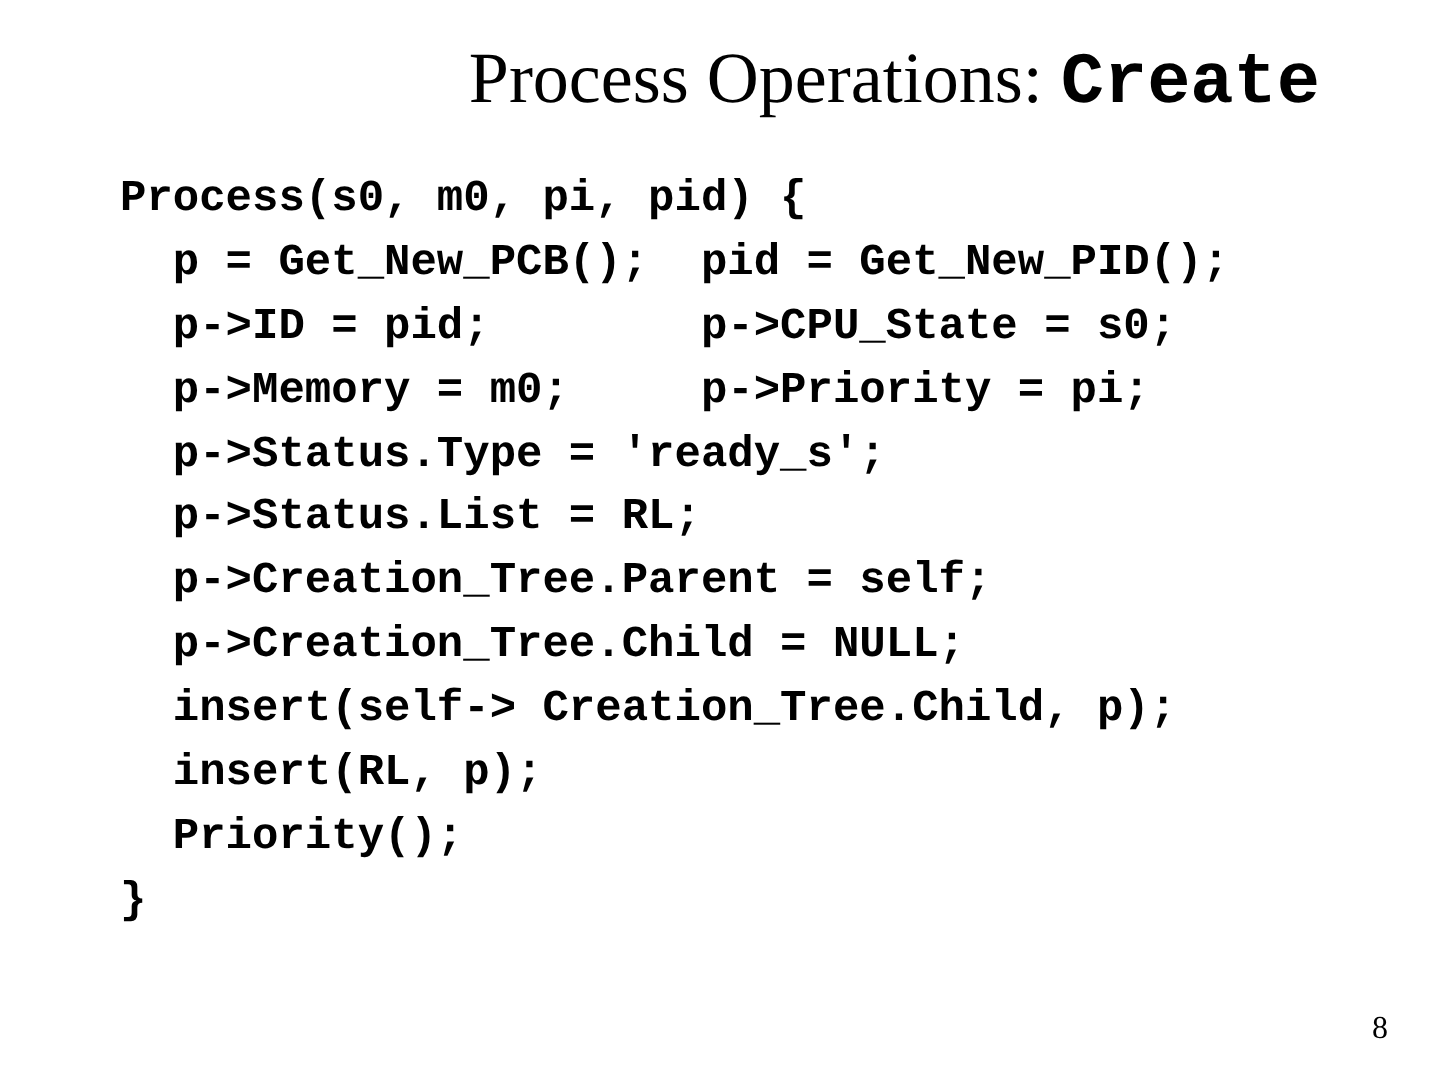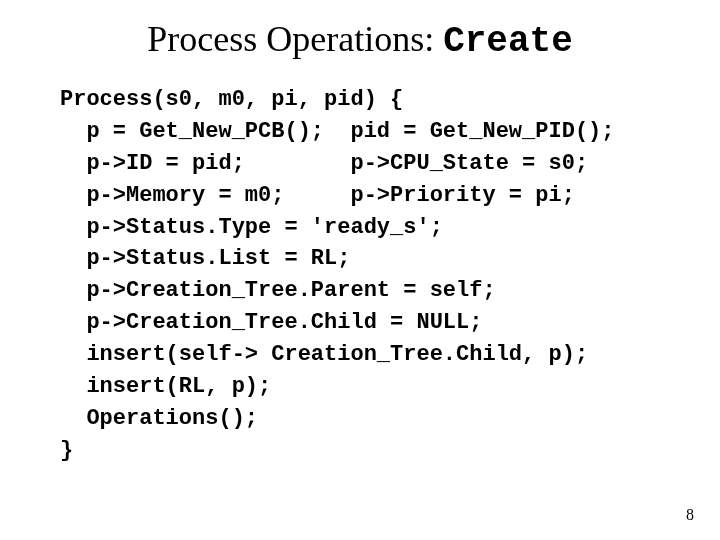--- a/index.html
+++ b/index.html
@@ -9,21 +9,21 @@
     height: 540px;
     background: #ffffff;
     font-family: "Times New Roman", Times, serif;
     color: #000000;
     position: relative;
   }
   .slide {
     padding: 10px 60px 0 60px;
   }
   .title {
-    text-align: center;
+    text-align: right;
     font-size: 36px;
     margin-top: 8px;
     margin-bottom: 22px;
     font-weight: normal;
   }
   .title .mono {
     font-family: "Courier New", Courier, monospace;
     font-weight: bold;
   }
   .code {
@@ -52,17 +52,17 @@
   <div class="code"><span>Process(s0, m0, pi, pid) {</span>
 <span>  p = Get_New_PCB();  pid = Get_New_PID();</span>
 <span>  p-&gt;ID = pid;        p-&gt;CPU_State = s0;</span>
 <span>  p-&gt;Memory = m0;     p-&gt;Priority = pi;</span>
 <span>  p-&gt;Status.Type = 'ready_s';</span>
 <span>  p-&gt;Status.List = RL;</span>
 <span>  p-&gt;Creation_Tree.Parent = self;</span>
 <span>  p-&gt;Creation_Tree.Child = NULL;</span>
 <span>  insert(self-&gt; Creation_Tree.Child, p);</span>
 <span>  insert(RL, p);</span>
-<span>  Operations();</span>
+<span>  Priority();</span>
 <span>}</span></div>
 </div>
 
 <div class="page-num">8</div>
 
 </body></html>

